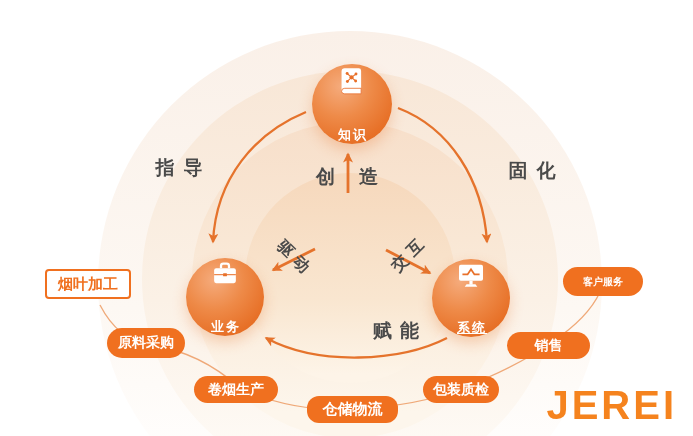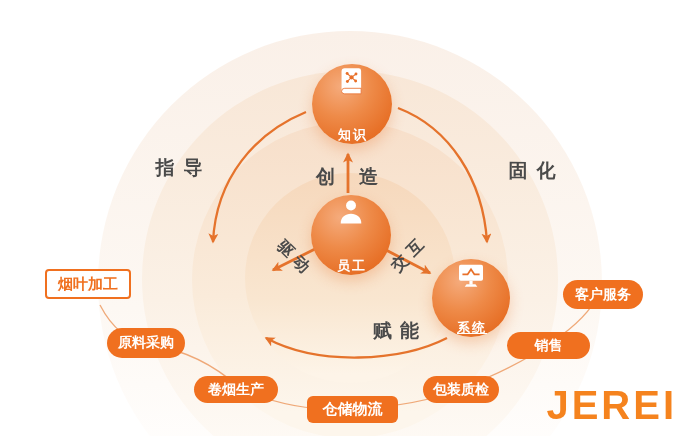--- a/index.html
+++ b/index.html
@@ -45,28 +45,28 @@
   #rel-drive    { left:293px; top:257px; font-size:16px; letter-spacing:6px; padding-left:6px;
                   transform:translate(-50%,-50%) rotate(45deg); }
   #rel-interact { left:408px; top:256px; font-size:16px; letter-spacing:6px; padding-left:6px;
                   transform:translate(-50%,-50%) rotate(-45deg); }
 
   
   .badge { position:absolute; display:flex; align-items:center; justify-content:center;
            font-weight:bold; color:#fff; background:#f0701f; box-sizing:border-box; white-space:nowrap; }
   .badge.outline { background:#ffffff; color:#f0701f; border:2px solid #f0701f; border-radius:4px; }
   .badge.pill { border-radius:16px; }
-  .badge.rect { border-radius:6px; }
+  .badge.rect { border-radius:12px; }
   #badge-0 { left:45px;  top:269px; width:86px; height:30px; font-size:15px; }
   #badge-1 { left:107px; top:328px; width:78px; height:30px; font-size:14px; }
   #badge-2 { left:194px; top:376px; width:84px; height:27px; font-size:14px; }
   #badge-3 { left:307px; top:396px; width:91px; height:27px; font-size:15px; }
   #badge-4 { left:423px; top:376px; width:76px; height:27px; font-size:14px; }
   #badge-5 { left:507px; top:332px; width:83px; height:27px; font-size:14px; }
-  #badge-6 { left:563px; top:267px; width:80px; height:29px; font-size:14px;margin-top:13px; }
+  #badge-6 { left:563px; top:267px; width:80px; height:29px; font-size:10px; }
 
   
   .logo { position:absolute; right:16px; bottom:11px; text-align:center; line-height:1; }
   .logo .brand { font-size:40px; font-weight:900; color:#f5831e; letter-spacing:3px;
                  font-family:"Liberation Sans", sans-serif; }
   .logo .tagline { font-size:12.5px; color:#8b8b8b; letter-spacing:2.5px; margin-top:3px; font-weight:bold; }
 </style>
 </head>
 <body>
 
@@ -108,30 +108,33 @@
           <line x1="13.6" y1="11" x2="10" y2="7.8"></line>
           <line x1="13.6" y1="11" x2="17.3" y2="8.2"></line>
           <line x1="13.6" y1="11" x2="10.2" y2="14.4"></line>
           <line x1="13.6" y1="11" x2="17" y2="14"></line>
         </g>
       </svg>
     </span>
     <span class="nlabel">知识</span>
   </div>
 
-  <div class="node" id="node-employee">
+
+  <div class="node" id="node-business">
     <span>
-      <svg width="34" height="34" viewBox="0 0 28 28">
-        <circle cx="14" cy="8.6" r="4.1" fill="#ffffff"></circle>
-        <path d="M5.5 23.5 c0-5.2 3.9-8 8.5-8 s8.5 2.8 8.5 8 Z" fill="#ffffff"></path>
+      <svg width="32" height="32" viewBox="0 0 28 28">
+        <path d="M10.5 9 V7 a2 2 0 0 1 2-2 h3 a2 2 0 0 1 2 2 v2" fill="none" stroke="#ffffff" stroke-width="2"></path>
+        <rect x="4.5" y="9" width="19" height="13" rx="1.8" fill="#ffffff"></rect>
+        <rect x="12.3" y="13.4" width="3.4" height="2.6" rx="0.5" fill="#e8702a"></rect>
+        <line x1="4.5" y1="14.6" x2="12.3" y2="14.6" stroke="#e8702a" stroke-width="0.9"></line>
+        <line x1="15.7" y1="14.6" x2="23.5" y2="14.6" stroke="#e8702a" stroke-width="0.9"></line>
       </svg>
     </span>
-    <span class="nlabel">员工</span>
+    <span class="nlabel">业务</span>
   </div>
-
 
   <div class="node" id="node-system">
     <span>
       <svg width="32" height="32" viewBox="0 0 28 28">
         <rect x="3.5" y="5" width="21" height="14" rx="1.6" fill="#ffffff"></rect>
         <path d="M6.5 13.5 l4.5 0 l3 -4.5 l3 4.5 l4.5 0" fill="none" stroke="#e8702a" stroke-width="1.6"></path>
         <rect x="12.6" y="19" width="2.8" height="3.4" fill="#ffffff"></rect>
         <path d="M8.5 24.2 h11 l-1.6 -2 h-7.8 Z" fill="#ffffff"></path>
       </svg>
     </span>

